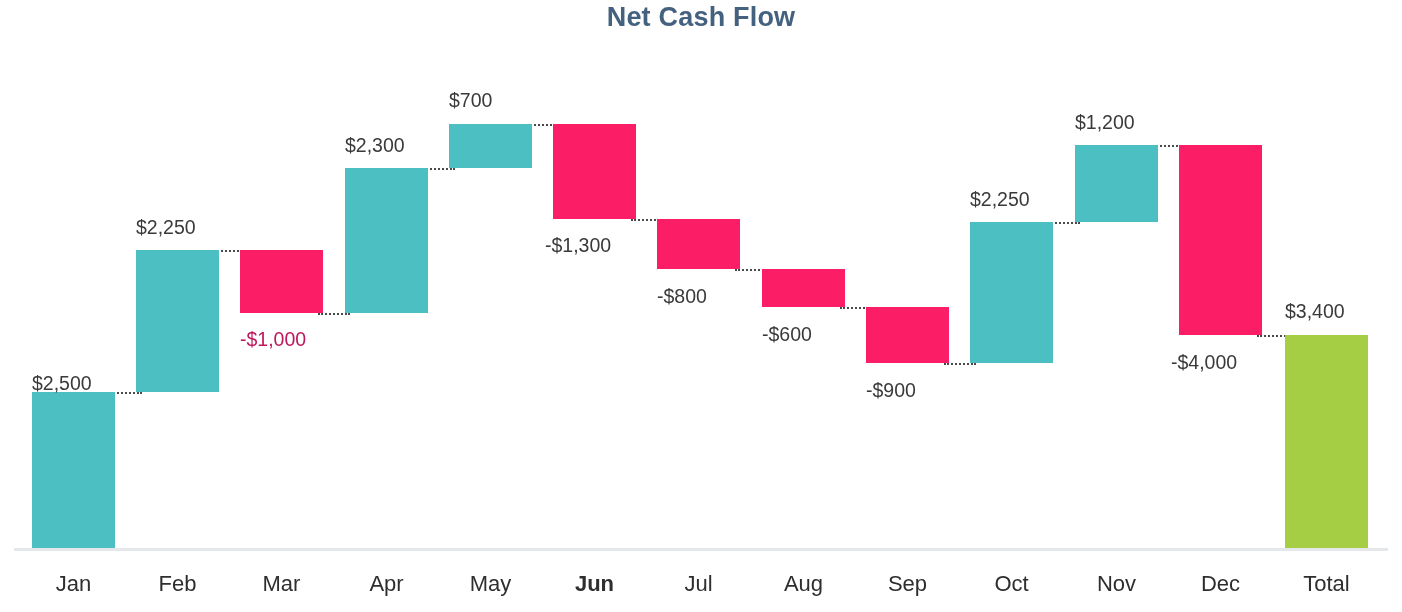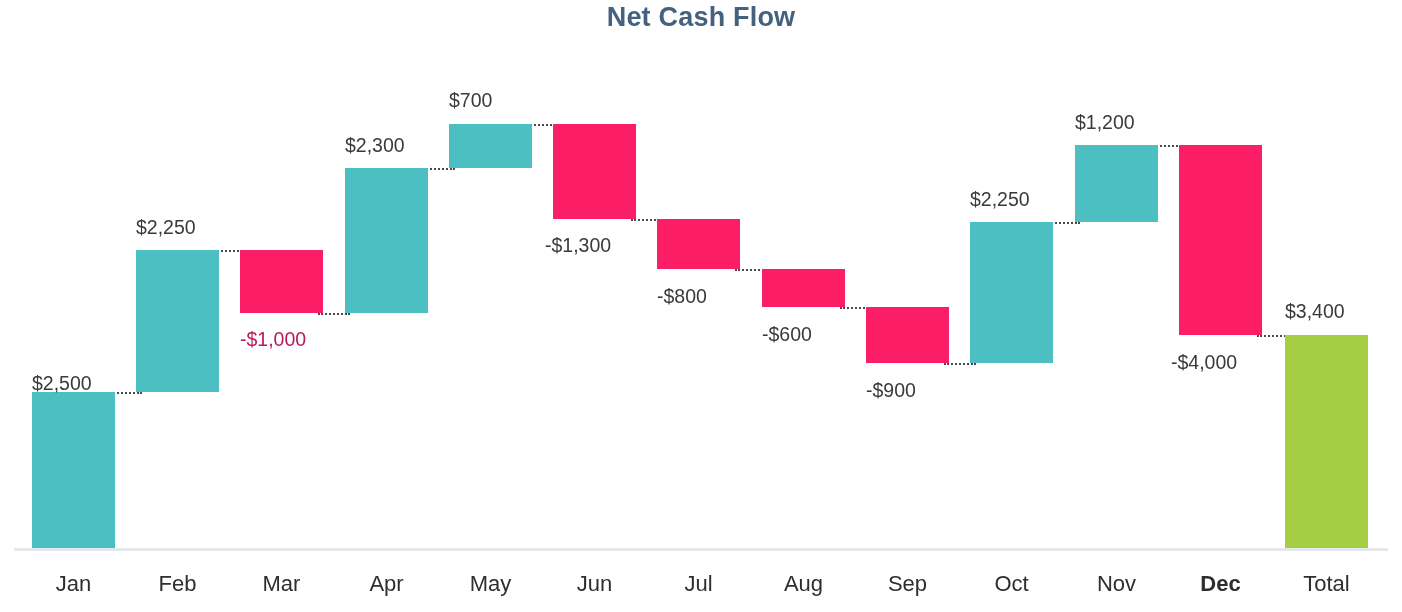--- a/index.html
+++ b/index.html
@@ -135,24 +135,24 @@
         <div class="value-label" style="left: 1075px; top: 111px; width: 83px; color: rgb(58, 58, 58);">$1,200</div>
         <div class="value-label" style="left: 1171px; top: 351px; width: 99px; color: rgb(58, 58, 58);">-$4,000</div>
         <div class="value-label" style="left: 1285px; top: 300px; width: 83px; color: rgb(58, 58, 58);">$3,400</div>
       </div>
     <div id="category-labels-layer">
         <div class="cat-label" style="left: 32px; width: 83px; color: rgb(46, 46, 46);">Jan</div>
         <div class="cat-label" style="left: 136px; width: 83px; color: rgb(46, 46, 46);">Feb</div>
         <div class="cat-label" style="left: 240px; width: 83px; color: rgb(46, 46, 46);">Mar</div>
         <div class="cat-label" style="left: 345px; width: 83px; color: rgb(46, 46, 46);">Apr</div>
         <div class="cat-label" style="left: 449px; width: 83px; color: rgb(46, 46, 46);">May</div>
-        <div class="cat-label" style="left: 553px; width: 83px; color: rgb(46, 46, 46);">Jun</div>
+        <div class="cat-label" style="left: 553px; width: 83px; color: rgb(46, 46, 46); font-weight: bold;">Jun</div>
         <div class="cat-label" style="left: 657px; width: 83px; color: rgb(46, 46, 46);">Jul</div>
         <div class="cat-label" style="left: 762px; width: 83px; color: rgb(46, 46, 46);">Aug</div>
         <div class="cat-label" style="left: 866px; width: 83px; color: rgb(46, 46, 46);">Sep</div>
         <div class="cat-label" style="left: 970px; width: 83px; color: rgb(46, 46, 46);">Oct</div>
         <div class="cat-label" style="left: 1075px; width: 83px; color: rgb(46, 46, 46);">Nov</div>
-        <div class="cat-label" style="left: 1179px; width: 83px; color: rgb(46, 46, 46); font-weight: bold;">Dec</div>
+        <div class="cat-label" style="left: 1179px; width: 83px; color: rgb(46, 46, 46);">Dec</div>
         <div class="cat-label" style="left: 1285px; width: 83px; color: rgb(46, 46, 46);">Total</div>
       </div>
   </div>
 
 </div>
 
 </body></html>

